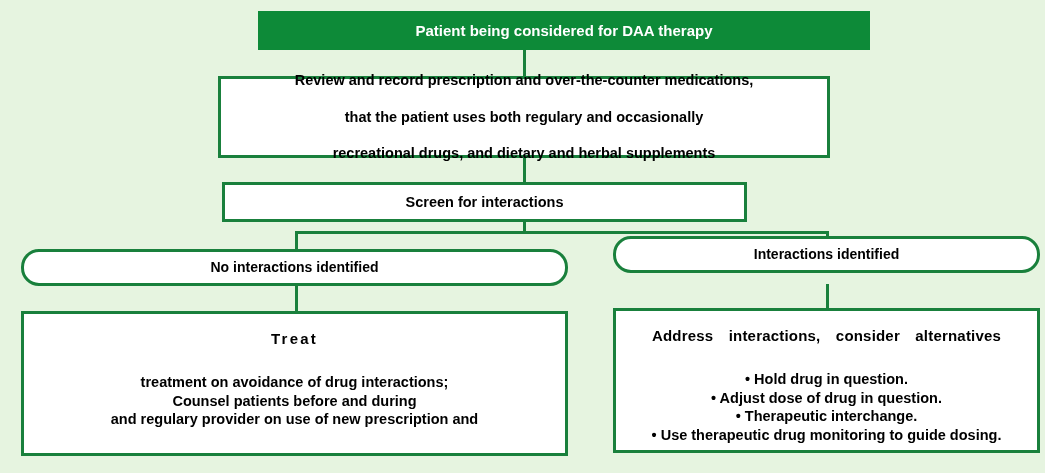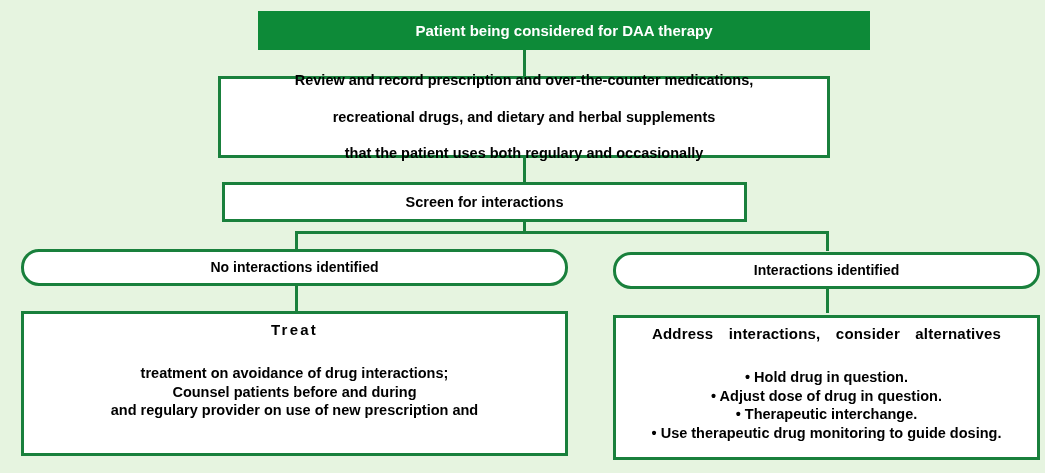--- a/index.html
+++ b/index.html
@@ -68,21 +68,21 @@
   .node.screen { font-size: 14.5px; }
   .node.screen .node-line { font-weight: bold; }
 
   
   .node.branch { font-size: 14px; border-radius: 18px; }
   .node.branch .node-line { font-weight: bold; }
 
   
   .node.outcome {
     justify-content: flex-start;
-    padding-top: 7px;
+    padding-top: 16px;
   }
   .outcome-title {
     font-size: 15px;
     font-weight: bold;
     letter-spacing: 2.2px;
     margin-bottom: 26px;
     white-space: nowrap;
   }
   .outcome-title.spaced-words {
     letter-spacing: 0.2px;
@@ -93,23 +93,23 @@
     font-weight: bold;
     line-height: 1.45;
   }
   .outcome-body .node-line { font-weight: bold; }
 
   
   #box-header   { left: 218px; top: 11px;  width: 612px; height: 39px; margin-left: 40px; }
   #box-review   { left: 218px; top: 76px;  width: 612px; height: 82px; }
   #box-screen   { left: 222px; top: 182px; width: 525px; height: 40px; }
   #box-no-int   { left: 21px;  top: 249px; width: 547px; height: 37px; }
-  #box-int      { left: 613px; top: 252px; width: 427px; height: 37px; }
+  #box-int      { left: 613px; top: 236px; width: 427px; height: 37px; }
   #box-treat    { left: 21px;  top: 311px; width: 547px; height: 145px; }
-  #box-address  { left: 613px; top: 315px; width: 427px; height: 145px; }
+  #box-address  { left: 613px; top: 308px; width: 427px; height: 145px; }
 
   
   #conn-header-review  { left: 523px; top: 48px;  height: 30px; }
   #conn-review-screen  { left: 523px; top: 156px; height: 28px; }
   #conn-screen-split   { left: 523px; top: 220px; height: 14px; }
   #conn-split-h        { left: 295px; top: 231px; width: 534px; }
   #conn-split-left     { left: 295px; top: 231px; height: 20px; }
   #conn-split-right    { left: 826px; top: 231px; height: 20px; }
   #conn-noint-treat    { left: 295px; top: 284px; height: 29px; }
   #conn-int-address    { left: 826px; top: 284px; height: 29px; }
@@ -134,22 +134,22 @@
   <div class="conn conn-v" id="conn-noint-treat"></div>
 
   <div class="conn conn-v" id="conn-int-address"></div>
 
   <div class="node header" id="box-header">
     <span class="node-line">Patient being considered for DAA therapy</span>
   </div>
 
   <div class="node review" id="box-review">
     <span class="node-line">Review and record prescription and over-the-counter medications,</span>
+    <span class="node-line">that the patient uses both regulary and occasionally</span>
     <span class="node-line">recreational drugs, and dietary and herbal supplements</span>
-    <span class="node-line">that the patient uses both regulary and occasionally</span>
   </div>
 
   <div class="node screen" id="box-screen">
     <span class="node-line">Screen for interactions</span>
   </div>
 
   <div class="node branch" id="box-no-int">
     <span class="node-line">No interactions identified</span>
   </div>
 

